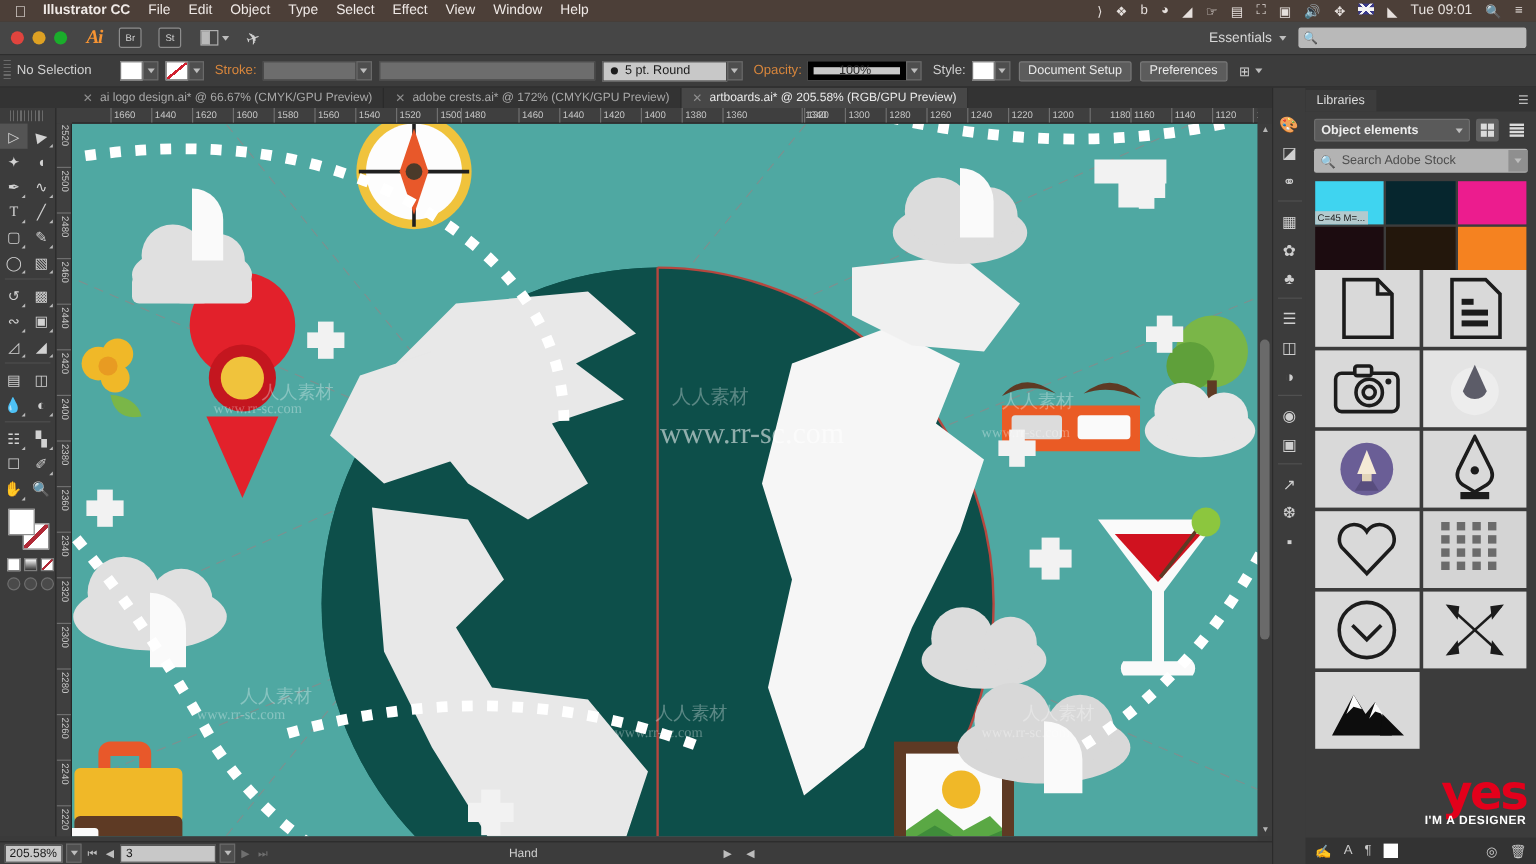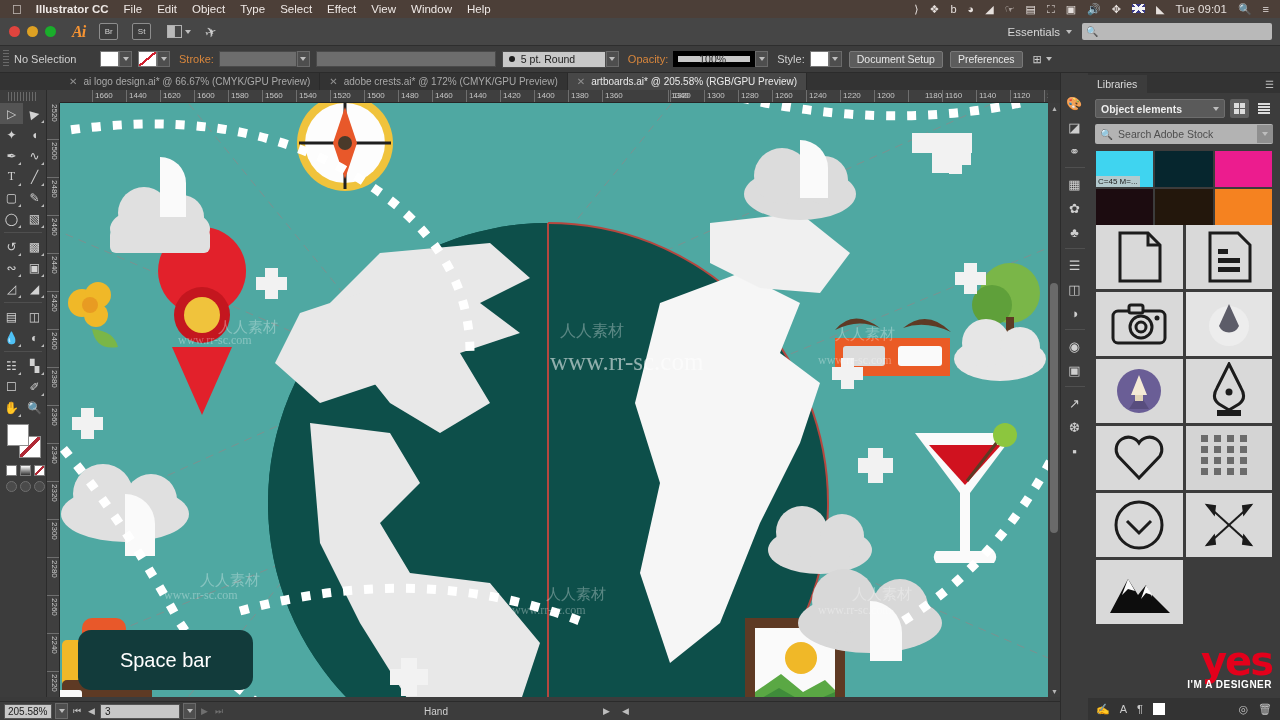--- a/index.html
+++ b/index.html
@@ -413,21 +413,21 @@
       <div class="seg" style="left: -2px; margin-top: 17px;">1680</div>
       <div class="seg" style="left: 32px;">1660</div>
       <div class="seg" style="left: 66px;">1440</div>
       <div class="seg" style="left: 100px;">1620</div>
       <div class="seg" style="left: 134px;">1600</div>
       <div class="seg" style="left: 168px;">1580</div>
       <div class="seg" style="left: 202px;">1560</div>
       <div class="seg" style="left: 236px;">1540</div>
       <div class="seg" style="left: 270px;">1520</div>
       <div class="seg" style="left: 304px;">1500</div>
-      <div class="seg" style="left: 338px;">1480</div>
+      <div class="seg" style="left: 324px;">1480</div>
       <div class="seg" style="left: 372px;">1460</div>
       <div class="seg" style="left: 406px;">1440</div>
       <div class="seg" style="left: 440px;">1420</div>
       <div class="seg" style="left: 474px;">1400</div>
       <div class="seg" style="left: 508px;">1380</div>
       <div class="seg" style="left: 542px;">1360</div>
       <div class="seg" style="left: 608px;">1340</div>
       <div class="seg" style="left: 610px;">1320</div>
       <div class="seg" style="left: 644px;">1300</div>
       <div class="seg" style="left: 678px;">1280</div>
@@ -639,21 +639,20 @@
     <span class="wm" style="left:140px;top:468px;font-size:15px">人人素材</span>
     <span class="wm" style="left:452px;top:500px">www.rr-sc.com</span>
     <span class="wm" style="left:486px;top:482px;font-size:15px">人人素材</span>
     <span class="wm" style="left:758px;top:500px">www.rr-sc.com</span>
     <span class="wm" style="left:792px;top:482px;font-size:15px">人人素材</span>
     <span class="wm" style="left:758px;top:250px">www.rr-sc.com</span>
     <span class="wm" style="left:775px;top:222px;font-size:15px">人人素材</span>
     <span class="wm big" style="left:490px;top:245px">www.rr-sc.com</span>
     <span class="wm" style="left:500px;top:218px;font-size:16px">人人素材</span>
 
-    <div class="spacebar">Space bar</div>
   </div>
 
   <div class="vscroll">
     <div class="ar" style="top:2px">▲</div>
     <div class="thumb"></div>
     <div class="ar" style="bottom:2px">▼</div>
   </div>
   <div class="hscroll"></div>
 
   <div class="dockrail">

